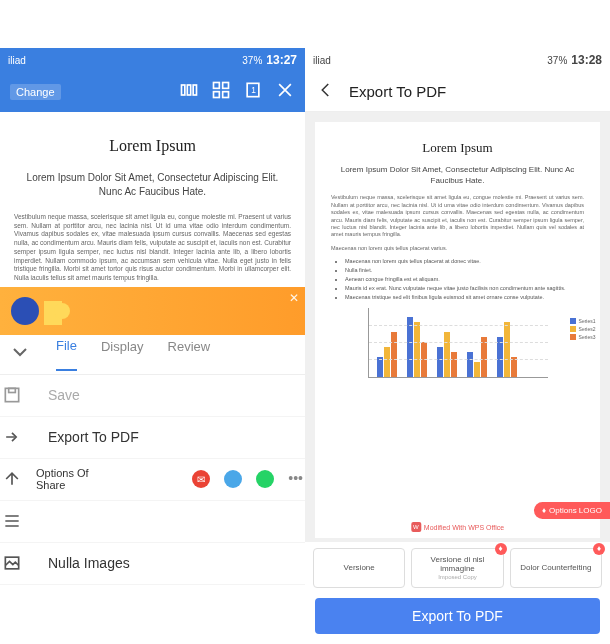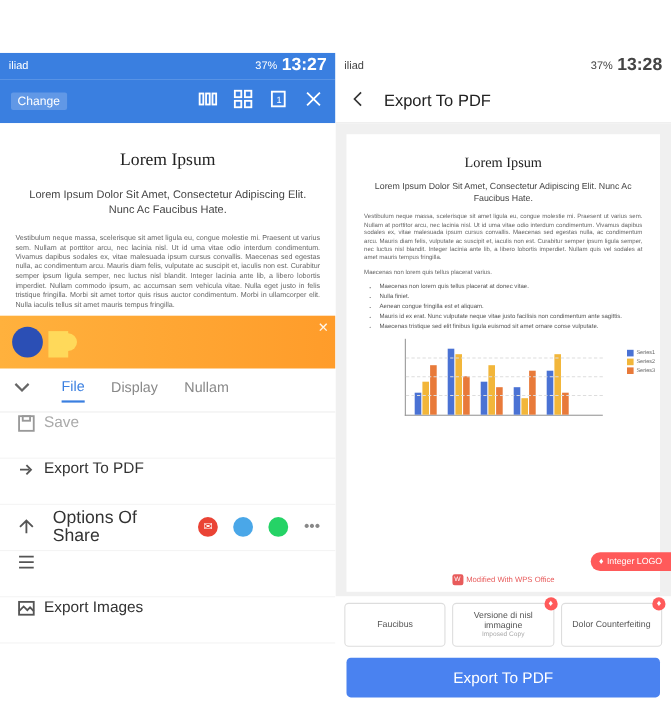--- a/index.html
+++ b/index.html
@@ -1,38 +1,38 @@
 <!DOCTYPE html>
 <html><head>
 <meta charset="utf-8">
 <style>
 * { margin: 0; padding: 0; box-sizing: border-box; font-family: -apple-system, Arial, sans-serif; }
 body { width: 610px; height: 644px; display: flex; background: #fff; }
 .pane { width: 305px; height: 644px; position: relative; overflow: hidden; margin-top: 48px; }
 .statusbar { height: 24px; background: #fff; display: flex; justify-content: space-between; align-items: center; padding: 0 8px; font-size: 10px; color: #444; }
 .statusbar .right-group { display: flex; align-items: center; gap: 4px; }
-.statusbar .time { font-weight: bold; font-size: 16px; }
+.statusbar .time { font-weight: bold; font-size: 12px; }
 .pane-left .statusbar { color: #fff; background: #3a7fe0; }
 .topbar { height: 40px; display: flex; align-items: center; padding: 0 10px; background: #3a7fe0; color: #fff; gap: 12px; }
 .topbar .change { background: rgba(255,255,255,0.2); padding: 2px 6px; font-size: 11px; border-radius: 2px; }
 .topbar .spacer { flex: 1; }
 .topbar svg { width: 20px; height: 20px; }
 .doc-area { background: #fff; padding: 18px 14px 4px; font-size: 7px; color: #555; line-height: 1.3; }
 .doc-title { text-align: center; font-size: 16px; color: #222; margin: 6px 0 14px; font-family: Georgia, serif; }
 .doc-sub { text-align: center; font-size: 10px; color: #444; margin-bottom: 14px; line-height: 1.4; }
 .doc-body { font-size: 6.5px; color: #666; text-align: justify; line-height: 1.35; }
 .coupon { height: 48px; background: linear-gradient(90deg,#ffb13d,#ff9c2a); display: flex; align-items: center; justify-content: center; color: #fff; font-size: 14px; position: relative; }
 .coupon .close-x { position: absolute; right: 6px; top: 4px; font-size: 12px; color: rgba(255,255,255,0.9); }
 .coupon-illus { position: absolute; left: 0; top: 0; bottom: 0; width: 80px; }
 .tabs { height: 40px; display: flex; align-items: center; padding: 0 8px; gap: 24px; border-bottom: 1px solid #eee; }
 .tabs .chev { width: 24px; }
-.tabs .tab { font-size: 13px; color: #888; padding-bottom: 6px; }
+.tabs .tab { font-size: 13px; color: #888; padding-bottom: 16px; }
 .tabs .tab.active { color: #3a7fe0; border-bottom: 2px solid #3a7fe0; }
 .menu { }
-.menu-item { height: 42px; display: flex; padding: 0 14px; gap: 6px; font-size: 14px; color: #333; border-bottom: 1px solid #f4f4f4; }
+.menu-item { height: 42px; display: flex; align-items: center; padding: 0 2px; gap: 26px; font-size: 14px; color: #333; border-bottom: 1px solid #f4f4f4; }
 .menu-item .mi-icon { width: 20px; height: 20px; color: #666; display: flex; align-items: center; justify-content: center; }
 .menu-item.share { justify-content: space-between; }
 .share-icons { display: flex; gap: 14px; align-items: center; }
 .share-icons span { width: 18px; height: 18px; border-radius: 50%; display: inline-block; }
 .navbar { position: absolute; bottom: 0; left: 0; right: 0; height: 34px; display: flex; justify-content: space-around; align-items: center; background: #fafafa; border-top: 1px solid #e5e5e5; }
 .navbar span { width: 14px; height: 14px; }
 
 
 .topbar2 { height: 40px; display: flex; align-items: center; gap: 14px; padding: 0 12px; font-size: 15px; color: #222; border-bottom: 1px solid #eee; background: #fff; }
 .preview-wrap { background: #f0f0f0; padding: 10px 10px 4px; height: 430px; }
@@ -102,21 +102,21 @@
         <circle cx="62" cy="24" r="8" fill="#ffd95a"></circle>
       </svg>
     <span class="close-x">✕</span>
   </div>
   <div class="tabs">
     <span class="chev"><svg viewBox="0 0 24 24" stroke="#666" fill="none" stroke-width="2">
           <path d="M6 9l6 6 6-6"></path>
         </svg></span>
     <span class="tab active">File</span>
     <span class="tab">Display</span>
-    <span class="tab">Nullam</span>
+    <span class="tab">Review</span>
   </div>
   <div class="menu">
     <div class="menu-item">
       <span class="mi-icon">
           <svg viewBox="0 0 24 24" stroke="#999" fill="none" stroke-width="2">
             <rect x="4" y="4" width="16" height="16"></rect>
             <rect x="8" y="4" width="8" height="5"></rect>
           </svg>
         </span>
       <span style="color:#aaa">Save</span>
@@ -129,21 +129,21 @@
         </span>
       <span>Export To PDF</span>
     </div>
     <div class="menu-item share">
       <div style="display:flex;gap:14px;align-items:center">
         <span class="mi-icon">
             <svg viewBox="0 0 24 24" stroke="#555" fill="none" stroke-width="2">
               <path d="M5 12l7-7 7 7M12 5v14"></path>
             </svg>
           </span>
-        <span style="white-space:pre-line;font-size:16px;line-height:1.1">Options Of
+        <span style="white-space:pre-line;font-size:11px;line-height:1.1">Options Of
 Share</span>
       </div>
       <div class="share-icons">
         <span style="background:#ea4335;display:flex;align-items:center;justify-content:center;color:#fff;font-size:10px">✉</span>
         <span style="background:#4aa7e8"></span>
         <span style="background:#25d366"></span>
         <span style="color:#888;background:none;width:auto">•••</span>
       </div>
     </div>
     <div class="menu-item">
@@ -153,21 +153,21 @@
           </svg>
         </span>
     </div>
     <div class="menu-item">
       <span class="mi-icon">
           <svg viewBox="0 0 24 24" stroke="#555" fill="none" stroke-width="2">
             <rect x="4" y="5" width="16" height="14"></rect>
             <path d="M4 15l5-5 4 4 3-3 4 4"></path>
           </svg>
         </span>
-      <span>Export Images</span>
+      <span>Nulla Images</span>
     </div>
   </div>
   <div class="navbar">
     <span><svg viewBox="0 0 24 24" stroke="#888" fill="none" stroke-width="2">
           <path d="M17 4L7 12l10 8z"></path>
         </svg></span>
     <span><svg viewBox="0 0 24 24" stroke="#888" fill="none" stroke-width="2">
           <circle cx="12" cy="12" r="6"></circle>
         </svg></span>
     <span><svg viewBox="0 0 24 24" stroke="#888" fill="none" stroke-width="2">
@@ -250,25 +250,25 @@
           </div>
       </div>
       <div class="wps-mark">
         <span style="width:10px;height:10px;background:#e85b5b;color:#fff;display:inline-flex;align-items:center;justify-content:center;font-size:6px;border-radius:2px">W</span>
         <span>Modified With WPS Office</span>
       </div>
     </div>
   </div>
   <div class="rimuovi">
     <span>♦</span>
-    <span>Integer LOGO</span>
+    <span>Options LOGO</span>
   </div>
   <div class="options-row">
     <div class="opt-card">
-      <span>Faucibus</span>
+      <span>Versione</span>
     </div>
     <div class="opt-card">
       <span class="badge">♦</span>
       <span>Versione di nisl immagine</span>
       <span style="font-size:6px;color:#aaa">Imposed Copy</span>
     </div>
     <div class="opt-card">
       <span class="badge">♦</span>
       <span>Dolor Counterfeiting</span>
     </div>

